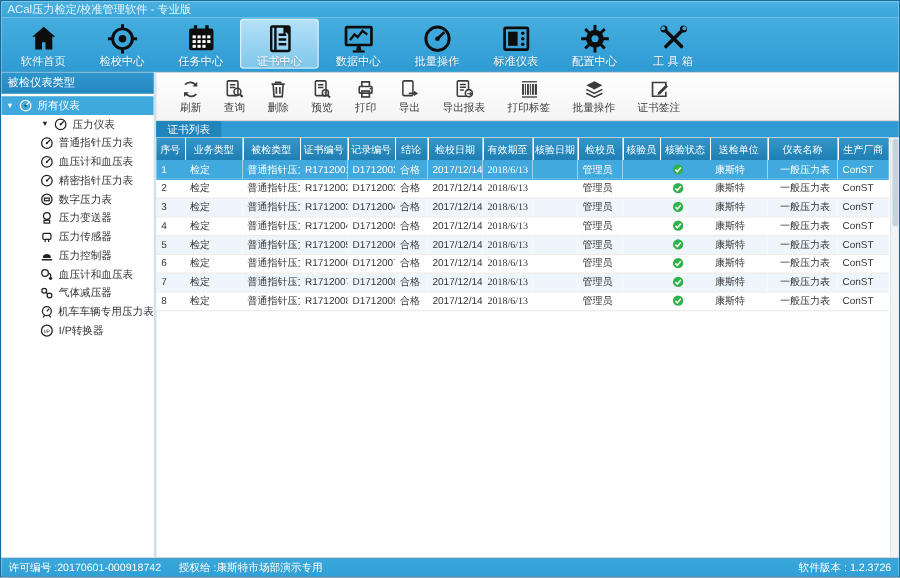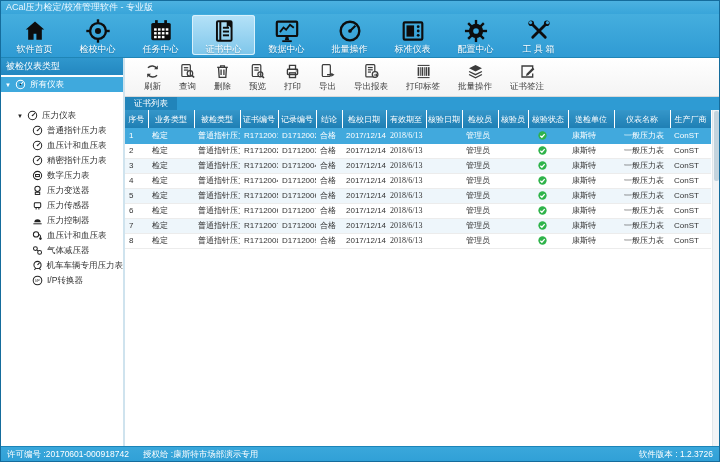--- a/index.html
+++ b/index.html
@@ -20,21 +20,21 @@
   .rlb{font-size:9px;color:#fff;line-height:11px;white-space:nowrap;text-shadow:0 1px 1px rgba(0,60,90,.35);}
   
   .content{display:flex;height:388px;border-radius:17px;}
   
   .sidebar{width:124px;background:#fff;border-right:2px solid #cfe3ee;display:flex;flex-direction:column;}
   .sbheader{height:17px;background:linear-gradient(#2f97cd,#2387c0);color:#fff;font-size:9px;
             line-height:17px;padding-left:5px;white-space:nowrap;}
   .tree{flex:1;overflow:hidden;padding-top:2px;}
   .titem{height:15px;display:flex;align-items:center;font-size:8.5px;color:#333;white-space:nowrap;}
   .titem.lvl0{padding-left:4px;}
-  .titem.lvl1{padding-left:16px;margin-top:16px;}
+  .titem.lvl1{padding-left:32px;}
   .titem.lvl2{padding-left:30px;}
   .titem.sel{background:#3fa9dd;color:#fff;}
   .titem.sel .tic svg{stroke:#fff;}
   .tar{font-size:6px;margin-right:3px;color:#222;}
   .titem.sel .tar{color:#fff;}
   .tic{width:13px;height:11px;margin-right:3px;display:inline-flex;align-items:center;justify-content:center;}
   
   .main{flex:1;display:flex;flex-direction:column;background:#a3a3a3;min-width:0;}
   .atoolbar{height:39px;background:linear-gradient(#ffffff,#f4f4f4);border-bottom:1px solid #d9d9d9;
             display:flex;align-items:stretch;padding:2px 4px 0 10px;}

